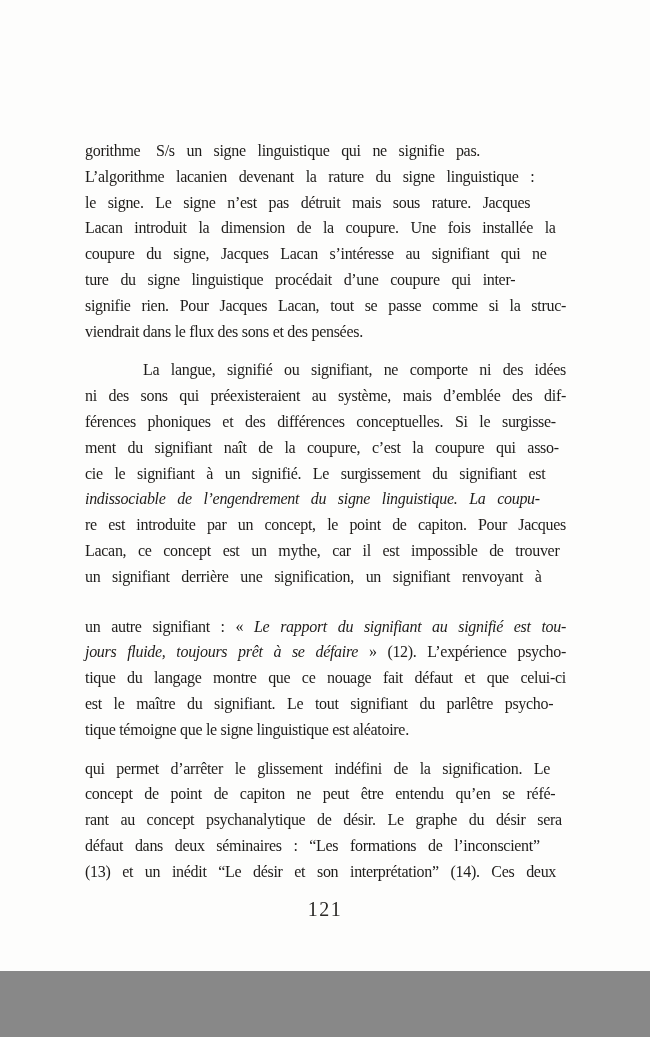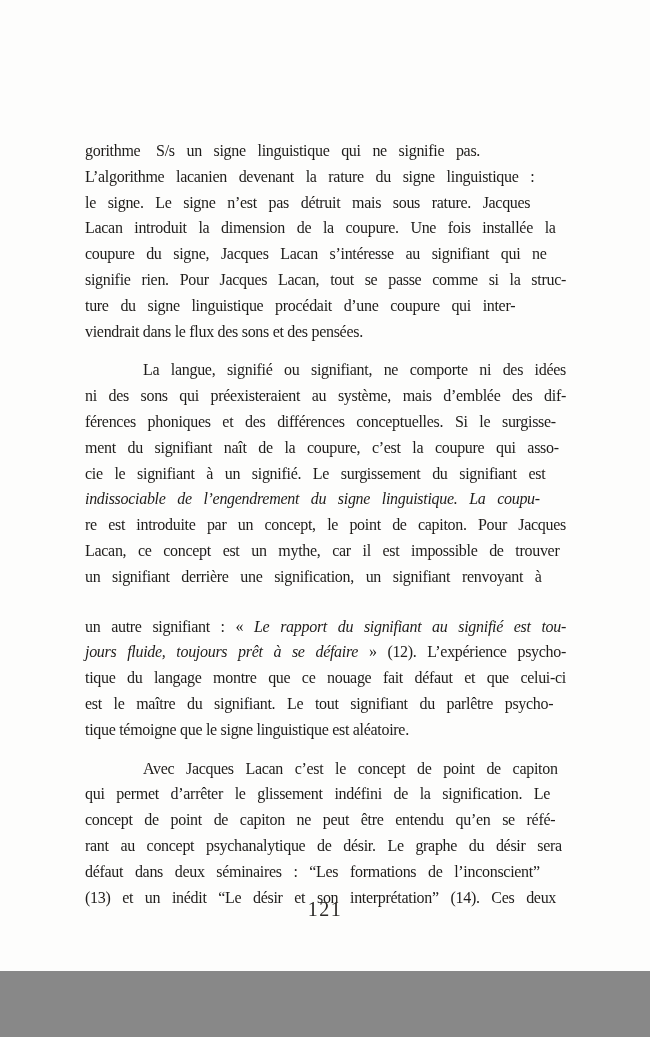--- a/index.html
+++ b/index.html
@@ -40,42 +40,41 @@
 <body>
 
 <div class="page">
   <div class="textblock">
       <div class="para">
         <div class="line" style="word-spacing: 8px;"><span>gorithme S/s un signe linguistique qui ne signifie pas.</span></div>
         <div class="line" style="word-spacing: 8px;"><span>L’algorithme lacanien devenant la rature du signe linguistique :</span></div>
         <div class="line" style="word-spacing: 8px;"><span>le signe. Le signe n’est pas détruit mais sous rature. Jacques</span></div>
         <div class="line" style="word-spacing: 8px;"><span>Lacan introduit la dimension de la coupure. Une fois installée la</span></div>
         <div class="line" style="word-spacing: 8px;"><span>coupure du signe, Jacques Lacan s’intéresse au signifiant qui ne</span></div>
+        <div class="line" style="word-spacing: 8px;"><span>ture du signe linguistique procédait d’une coupure qui inter-</span></div>
         <div class="line" style="word-spacing: 7.14062px;"><span>signifie rien. Pour Jacques Lacan, tout se passe comme si la struc-</span></div>
-        <div class="line" style="word-spacing: 8px;"><span>ture du signe linguistique procédait d’une coupure qui inter-</span></div>
         <div class="line"><span>viendrait dans le flux des sons et des pensées.</span></div>
       </div>
       <div class="para">
         <div class="line indent" style="word-spacing: 7.84028px;"><span>La langue, signifié ou signifiant, ne comporte ni des idées</span></div>
         <div class="line" style="word-spacing: 7.9125px;"><span>ni des sons qui préexisteraient au système, mais d’emblée des dif-</span></div>
         <div class="line" style="word-spacing: 8px;"><span>férences phoniques et des différences conceptuelles. Si le surgisse-</span></div>
         <div class="line" style="word-spacing: 8px; text-align: center;"><span>ment du signifiant naît de la coupure, c’est la coupure qui asso-</span></div>
         <div class="line" style="word-spacing: 8px;"><span>cie le signifiant à un signifié. Le surgissement du signifiant est</span></div>
         <div class="line" style="word-spacing: 8px; font-style: italic;"><span>indissociable de l’engendrement du signe linguistique. La coupu-</span></div>
         <div class="line" style="word-spacing: 7.625px;"><span>re est introduite par un concept, le point de capiton. Pour Jacques</span></div>
         <div class="line" style="word-spacing: 8px;"><span>Lacan, ce concept est un mythe, car il est impossible de trouver</span></div>
         <div class="line" style="word-spacing: 8px;"><span>un signifiant derrière une signification, un signifiant renvoyant à</span></div>
         <div class="line" style="word-spacing: 7.06771px; margin-top: 24px;"><span>un autre signifiant : « </span><span class="it">Le rapport du signifiant au signifié est tou-</span></div>
         <div class="line" style="word-spacing: 7.09531px;"><span class="it">jours fluide, toujours prêt à se défaire</span><span> » (12). L’expérience psycho-</span></div>
         <div class="line" style="word-spacing: 7.81818px; text-align: right;"><span>tique du langage montre que ce nouage fait défaut et que celui-ci</span></div>
         <div class="line" style="word-spacing: 8px;"><span>est le maître du signifiant. Le tout signifiant du parlêtre psycho-</span></div>
         <div class="line"><span>tique témoigne que le signe linguistique est aléatoire.</span></div>
       </div>
       <div class="para">
-        <div class="line indent" style="word-spacing: 8px;"><span>Avec Jacques Lacan c’est le concept de point de capiton</span></div>
         <div class="line" style="word-spacing: 8px;"><span>qui permet d’arrêter le glissement indéfini de la signification. Le</span></div>
         <div class="line" style="word-spacing: 8px;"><span>concept de point de capiton ne peut être entendu qu’en se réfé-</span></div>
         <div class="line" style="word-spacing: 8px;"><span>rant au concept psychanalytique de désir. Le graphe du désir sera</span></div>
         <div class="line" style="word-spacing: 8px;"><span>défaut dans deux séminaires : “Les formations de l’inconscient”</span></div>
         <div class="line" style="word-spacing: 8px;"><span>(13) et un inédit “Le désir et son interprétation” (14). Ces deux</span></div>
       </div>
     </div>
   <div class="pagenum">121</div>
 </div>
 

